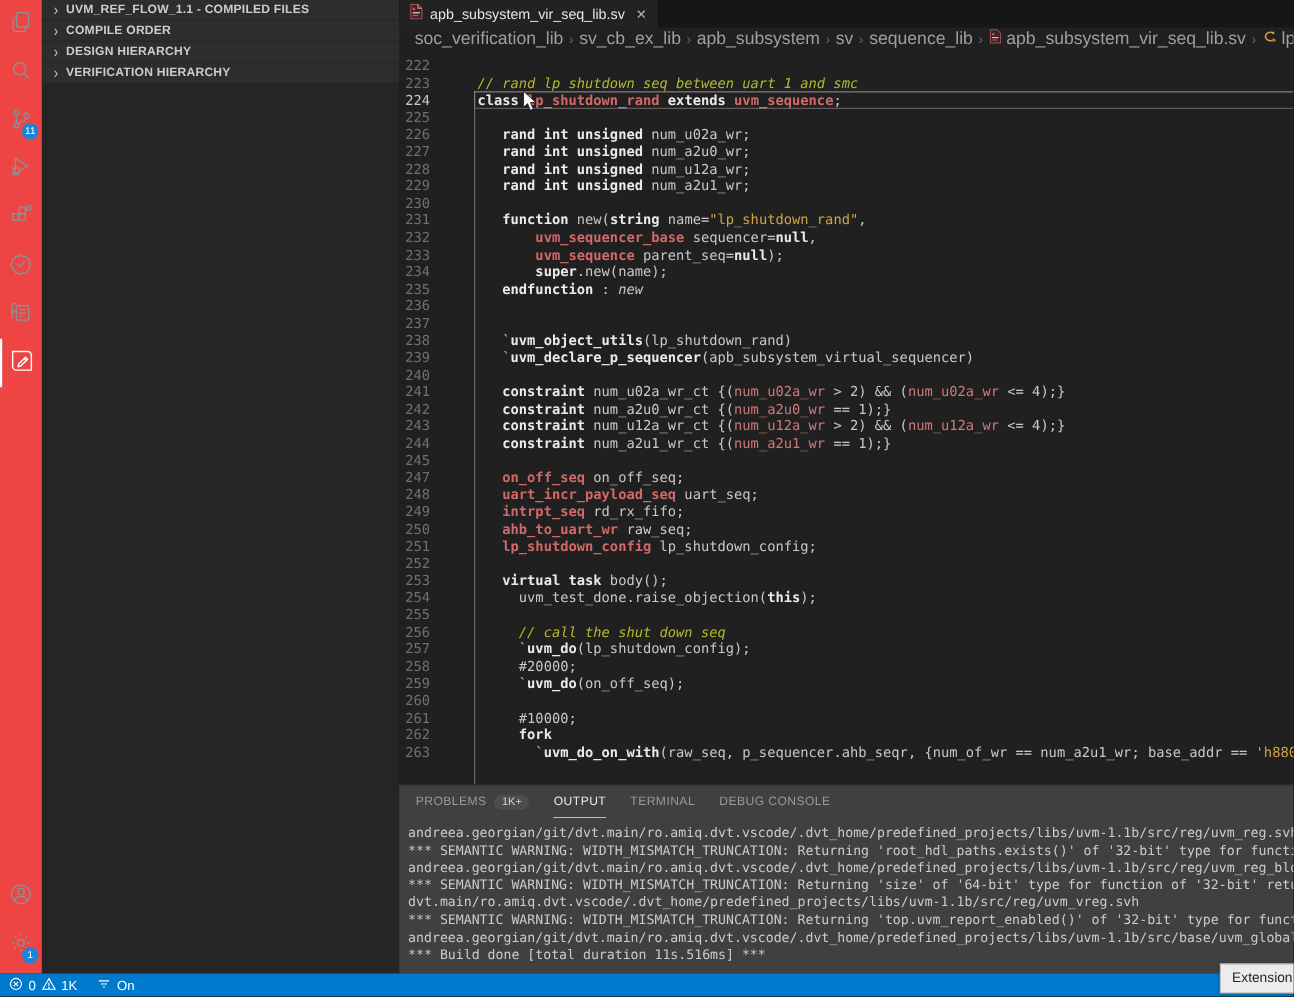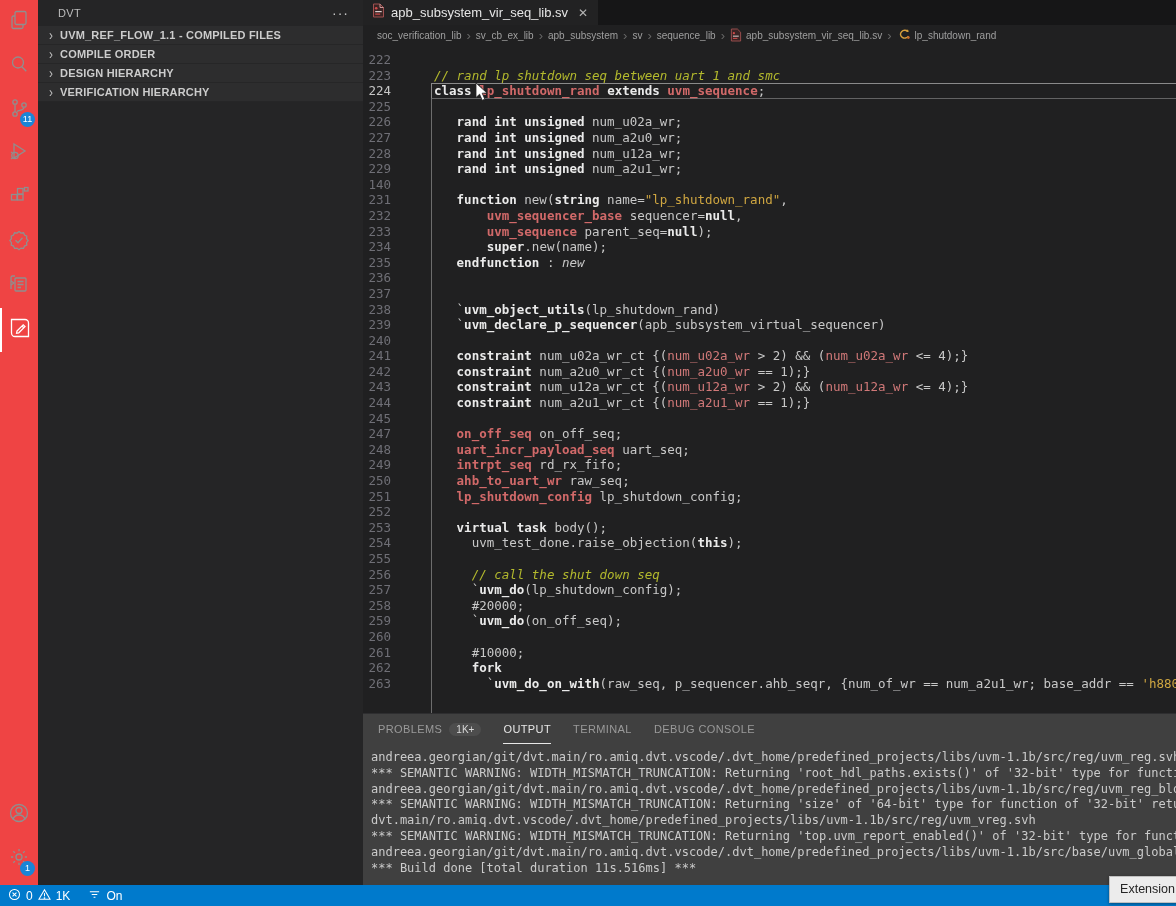--- a/index.html
+++ b/index.html
@@ -25,21 +25,21 @@
   .tree-row { height:19px; background:#2d2d2e; display:flex; align-items:center; padding-left:6px; color:#cccccc; font-size:11px; font-weight:700; letter-spacing:.2px; border-bottom:1px solid #262627; cursor:pointer; white-space:nowrap; }
   .tree-chevron { color:#c0c0c0; font-size:12px; font-weight:400; width:14px; text-align:center; margin-right:2px; transform:scaleY(1.2); }
 
   
   .main { position:absolute; left:363px; top:0; right:0; bottom:21px; display:flex; flex-direction:column; }
   .tabbar { height:25px; background:#161617; display:flex; flex:none; }
   .tab { display:flex; align-items:center; gap:6px; background:#222223; padding:0 10px 0 9px; height:25px; cursor:pointer; }
   .tab-title { color:#e6e6e6; font-size:13px; }
   .tab-close { color:#b4b4b4; font-size:12px; margin-left:4px; cursor:pointer; }
   .breadcrumbs { height:21px; display:flex; align-items:center; padding-left:14px; flex:none; white-space:nowrap; overflow:hidden; }
-  .crumb { color:#9f9f9f; font-size:10px; cursor:pointer; display:flex; align-items:center; gap:4px; }
+  .crumb { color:#9f9f9f; font-size:16px; cursor:pointer; display:flex; align-items:center; gap:4px; }
   .crumb-sep { color:#666; font-size:13px; margin:0 5px; }
 
   
   .editor { position:relative; height:667px; flex:none; overflow:hidden; background:#202021; padding-top:6px; }
   .eline { display:flex; height:15.6px; line-height:15.6px; font-family:"DejaVu Sans Mono", monospace; font-size:12.5px; white-space:pre; }
   .num { width:28px; flex:none; text-align:right; color:#6f6f76; font-size:12.5px; position:relative; }
   .num.active { color:#c6c6c6;text-align:right; }
   .codeln { padding-left:43px; color:#c8c8c8; }
   .tk-k { color:#eaeaea; font-weight:700; }
   .tk-t { color:#d16969; font-weight:700; }
@@ -146,25 +146,20 @@
           <span><svg width="24" height="24" viewBox="0 0 24 24">
               <circle cx="12" cy="12" r="3"></circle>
               <path d="M12 4 v2.2 M12 17.8 V20 M4 12 h2.2 M17.8 12 H20 M6.3 6.3 l1.6 1.6 M16.1 16.1 l1.6 1.6 M17.7 6.3 l-1.6 1.6 M7.9 16.1 l-1.6 1.6"></path>
             </svg></span>
           <span class="ab-badge">1</span>
         </div>
       </div>
     </div>
 
   <div class="sidebar">
-    <div class="sidebar-header">
-      <span>DVT</span>
-      <span class="spacer"></span>
-      <span class="sidebar-dots">···</span>
-    </div>
     <div class="tree" id="tree">
         <div class="tree-row">
           <span class="tree-chevron">›</span>
           <span>UVM_REF_FLOW_1.1 - COMPILED FILES</span>
         </div>
         <div class="tree-row">
           <span class="tree-chevron">›</span>
           <span>COMPILE ORDER</span>
         </div>
         <div class="tree-row">
@@ -245,21 +240,21 @@
           </svg>
       </div>
     <div class="eline"><span class="num">222</span><span class="codeln"></span></div>
         <div class="eline"><span class="num">223</span><span class="codeln"><span class="tk-c">// rand lp shutdown seq between uart 1 and smc</span></span></div>
         <div class="eline"><span class="num active">224</span><span class="codeln"><span class="tk-k">class</span><span class="tk-p"> </span><span class="tk-t">lp_shutdown_rand</span><span class="tk-p"> </span><span class="tk-k">extends</span><span class="tk-p"> </span><span class="tk-t">uvm_sequence</span><span class="tk-p">;</span></span></div>
         <div class="eline"><span class="num">225</span><span class="codeln"></span></div>
         <div class="eline"><span class="num">226</span><span class="codeln"><span class="tk-p">   </span><span class="tk-k">rand int unsigned</span><span class="tk-p"> num_u02a_wr;</span></span></div>
         <div class="eline"><span class="num">227</span><span class="codeln"><span class="tk-p">   </span><span class="tk-k">rand int unsigned</span><span class="tk-p"> num_a2u0_wr;</span></span></div>
         <div class="eline"><span class="num">228</span><span class="codeln"><span class="tk-p">   </span><span class="tk-k">rand int unsigned</span><span class="tk-p"> num_u12a_wr;</span></span></div>
         <div class="eline"><span class="num">229</span><span class="codeln"><span class="tk-p">   </span><span class="tk-k">rand int unsigned</span><span class="tk-p"> num_a2u1_wr;</span></span></div>
-        <div class="eline"><span class="num">140</span><span class="codeln"></span></div>
+        <div class="eline"><span class="num">230</span><span class="codeln"></span></div>
         <div class="eline"><span class="num">231</span><span class="codeln"><span class="tk-p">   </span><span class="tk-k">function</span><span class="tk-p"> new(</span><span class="tk-k">string</span><span class="tk-p"> name=</span><span class="tk-s">"lp_shutdown_rand"</span><span class="tk-p">,</span></span></div>
         <div class="eline"><span class="num">232</span><span class="codeln"><span class="tk-p">       </span><span class="tk-t">uvm_sequencer_base</span><span class="tk-p"> sequencer=</span><span class="tk-k">null</span><span class="tk-p">,</span></span></div>
         <div class="eline"><span class="num">233</span><span class="codeln"><span class="tk-p">       </span><span class="tk-t">uvm_sequence</span><span class="tk-p"> parent_seq=</span><span class="tk-k">null</span><span class="tk-p">);</span></span></div>
         <div class="eline"><span class="num">234</span><span class="codeln"><span class="tk-p">       </span><span class="tk-k">super</span><span class="tk-p">.new(name);</span></span></div>
         <div class="eline"><span class="num">235</span><span class="codeln"><span class="tk-p">   </span><span class="tk-k">endfunction</span><span class="tk-p"> : </span><span class="tk-i">new</span></span></div>
         <div class="eline"><span class="num">236</span><span class="codeln"></span></div>
         <div class="eline"><span class="num">237</span></div>
         <div class="eline"><span class="num">238</span><span class="codeln"><span class="tk-p">   `</span><span class="tk-m">uvm_object_utils</span><span class="tk-p">(lp_shutdown_rand)</span></span></div>
         <div class="eline"><span class="num">239</span><span class="codeln"><span class="tk-p">   `</span><span class="tk-m">uvm_declare_p_sequencer</span><span class="tk-p">(apb_subsystem_virtual_sequencer)</span></span></div>
         <div class="eline"><span class="num">240</span><span class="codeln"></span></div>

